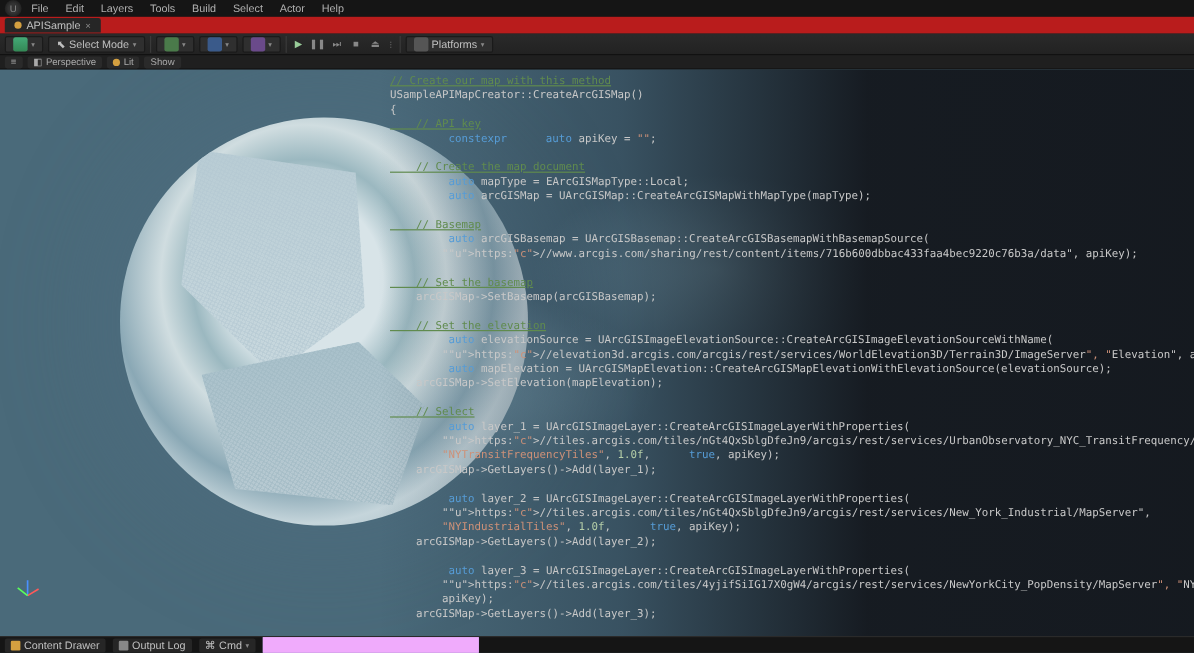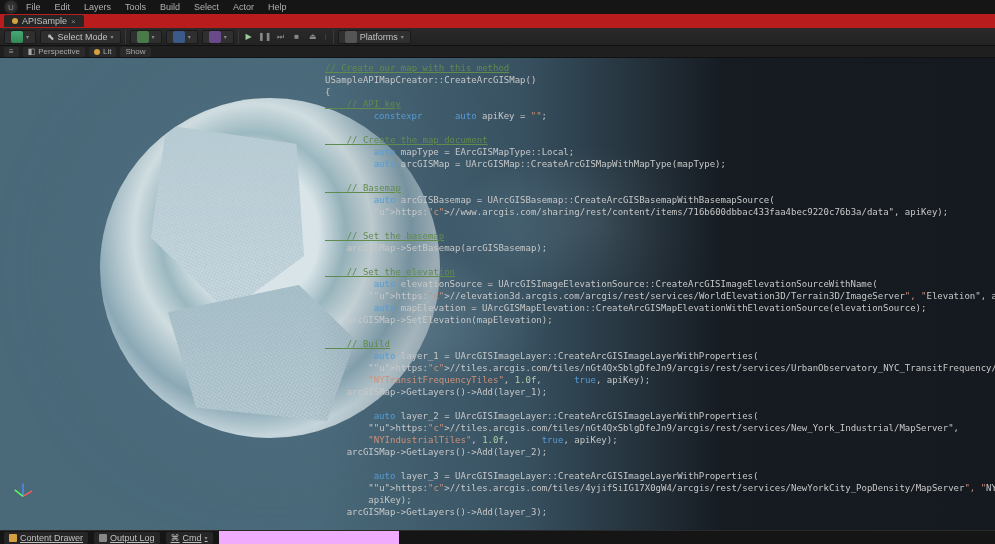--- a/index.html
+++ b/index.html
@@ -218,21 +218,20 @@
   border-top: 1px solid #2a2a2a;
 }
 .status-btn {
   font-size: 9px;
   padding: 1px 5px;
   background: #262626;
   border-radius: 2px;
   display: flex;
   align-items: center;
   gap: 3px;
-  text-decoration: underline;
 }
 .status-icon { width: 8px; height: 8px; background: #d4a040; border-radius: 1px; }
 .cmd-input {
   background: #c4b5fd;
   border: 7px solid #f0abfc;
   color: #666;
   font-size: 9px;
   padding: 0 4px;
   width: 180px;
   height: 11px;
@@ -347,21 +346,21 @@
 
 <span class="c">    // Set the basemap</span>
     arcGISMap-&gt;SetBasemap(arcGISBasemap);
 
 <span class="c">    // Set the elevation</span>
     <span class="k">auto</span> elevationSource = UArcGISImageElevationSource::CreateArcGISImageElevationSourceWithName(
         "<span class="&lt;span">"u"</span>&gt;https:<span class="&lt;/span"><span class="s">"c"</span>&gt;//elevation3d.arcgis.com/arcgis/rest/services/WorldElevation3D/Terrain3D/ImageServer<span class="s">", "</span>Elevation", apiKey);</span>
     <span class="k">auto</span> mapElevation = UArcGISMapElevation::CreateArcGISMapElevationWithElevationSource(elevationSource);
     arcGISMap-&gt;SetElevation(mapElevation);
 
-<span class="c">    // Build</span>
+<span class="c">    // Select</span>
     <span class="k">auto</span> layer_1 = UArcGISImageLayer::CreateArcGISImageLayerWithProperties(
         "<span class="&lt;span">"u"</span>&gt;https:<span class="&lt;/span"><span class="s">"c"</span>&gt;//tiles.arcgis.com/tiles/nGt4QxSblgDfeJn9/arcgis/rest/services/UrbanObservatory_NYC_TransitFrequency/MapServer",</span>
         <span class="s">"NYTransitFrequencyTiles"</span>, <span class="n">1.0f</span>, <span class="k">true</span>, apiKey);
     arcGISMap-&gt;GetLayers()-&gt;Add(layer_1);
 
     <span class="k">auto</span> layer_2 = UArcGISImageLayer::CreateArcGISImageLayerWithProperties(
         "<span class="&lt;span">"u"</span>&gt;https:<span class="&lt;/span"><span class="s">"c"</span>&gt;//tiles.arcgis.com/tiles/nGt4QxSblgDfeJn9/arcgis/rest/services/New_York_Industrial/MapServer",</span>
         <span class="s">"NYIndustrialTiles"</span>, <span class="n">1.0f</span>, <span class="k">true</span>, apiKey);
     arcGISMap-&gt;GetLayers()-&gt;Add(layer_2);
 

